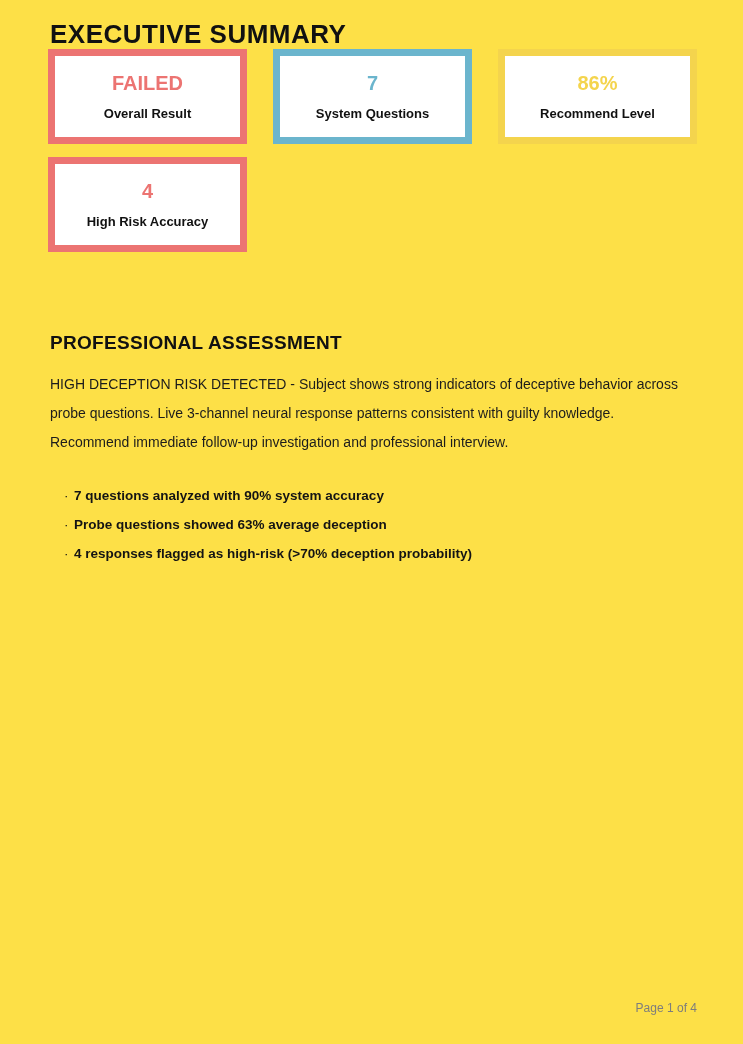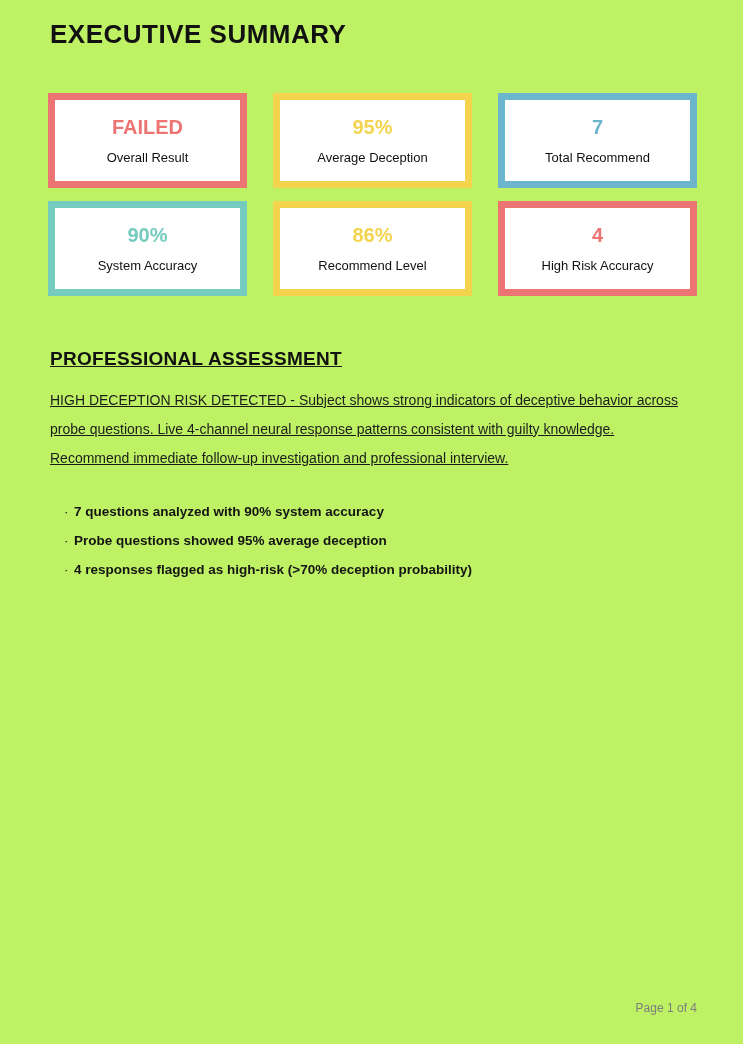--- a/index.html
+++ b/index.html
@@ -4,39 +4,38 @@
 <style>
   html, body {
     margin: 0;
     padding: 0;
     background: #ffffff;
   }
   .page {
     position: relative;
     width: 743px;
     height: 1044px;
-    background: #bef264;
+    background: #fde047;
     font-family: "Liberation Sans", sans-serif;
     color: #1a1a1a;
     overflow: hidden;
     box-sizing: border-box;
   }
   .content {
     padding: 20px 46px 0 50px;
   }
   h1.doc-title {
     margin: 0;
     font-size: 26px;
     font-weight: bold;
     letter-spacing: 0.5px;
     color: #111111;
     line-height: 1.1;
   }
   .cards-grid {
-    margin-top: 44px;
     margin-left: -2px;
     display: grid;
     grid-template-columns: repeat(3, 1fr);
     gap: 13px 26px;
   }
   .stat-card {
     box-sizing: border-box;
     height: 95px;
     border: 7px solid #cccccc; 
     background: #ffffff;
@@ -47,33 +46,32 @@
     text-align: center;
   }
   .stat-value {
     font-size: 20px;
     font-weight: bold;
     line-height: 1.15;
     margin-bottom: 11px;
   }
   .stat-label {
     font-size: 13px;
-    font-weight: normal;
+    font-weight: bold;
     color: #111111;
   }
   h2.section-heading {
     margin: 0;
     font-size: 19px;
     font-weight: bold;
     color: #111111;
     letter-spacing: 0.3px;
   }
   .assessment-section {
-    margin-top: 52px;
-    text-decoration: underline;
+    margin-top: 80px;
   }
   .assessment-body {
     margin: 16px 0 0 0;
     font-size: 14px;
     line-height: 29px;
     color: #1c1c1c;
     max-width: 648px;
   }
   .findings-section {
     margin-top: 32px;
@@ -116,56 +114,48 @@
 
     <h1 class="doc-title">EXECUTIVE SUMMARY</h1>
 
     <div class="cards-grid">
 
       <div class="stat-card" style="border-color: rgb(236, 116, 114);">
         <div class="stat-value" style="color: rgb(236, 116, 114);">FAILED</div>
         <div class="stat-label">Overall Result</div>
       </div>
 
-      <div class="stat-card" style="border-color: rgb(244, 212, 77);">
-        <div class="stat-value" style="color: rgb(244, 212, 77);">95%</div>
-        <div class="stat-label">Average Deception</div>
-      </div>
 
       <div class="stat-card" style="border-color: rgb(107, 181, 205);">
         <div class="stat-value" style="color: rgb(107, 181, 205);">7</div>
-        <div class="stat-label">Total Recommend</div>
+        <div class="stat-label">System Questions</div>
       </div>
 
-      <div class="stat-card" style="border-color: rgb(118, 203, 191);">
-        <div class="stat-value" style="color: rgb(118, 203, 191);">90%</div>
-        <div class="stat-label">System Accuracy</div>
-      </div>
 
       <div class="stat-card" style="border-color: rgb(244, 212, 77);">
         <div class="stat-value" style="color: rgb(244, 212, 77);">86%</div>
         <div class="stat-label">Recommend Level</div>
       </div>
 
       <div class="stat-card" style="border-color: rgb(236, 116, 114);">
         <div class="stat-value" style="color: rgb(236, 116, 114);">4</div>
         <div class="stat-label">High Risk Accuracy</div>
       </div>
 
     </div>
 
     <div class="assessment-section">
       <h2 class="section-heading">PROFESSIONAL ASSESSMENT</h2>
-      <p class="assessment-body">HIGH DECEPTION RISK DETECTED - Subject shows strong indicators of deceptive behavior across probe questions. Live 4-channel neural response patterns consistent with guilty knowledge. Recommend immediate follow-up investigation and professional interview.</p>
+      <p class="assessment-body">HIGH DECEPTION RISK DETECTED - Subject shows strong indicators of deceptive behavior across probe questions. Live 3-channel neural response patterns consistent with guilty knowledge. Recommend immediate follow-up investigation and professional interview.</p>
     </div>
 
     <div class="findings-section">
       <ul class="findings-list">
         <li>7 questions analyzed with 90% system accuracy</li>
-        <li>Probe questions showed 95% average deception</li>
+        <li>Probe questions showed 63% average deception</li>
         <li>4 responses flagged as high-risk (&gt;70% deception probability)</li>
       </ul>
     </div>
 
   </div>
 
   <div class="page-footer">Page 1 of 4</div>
 </div>
 
 </body></html>

